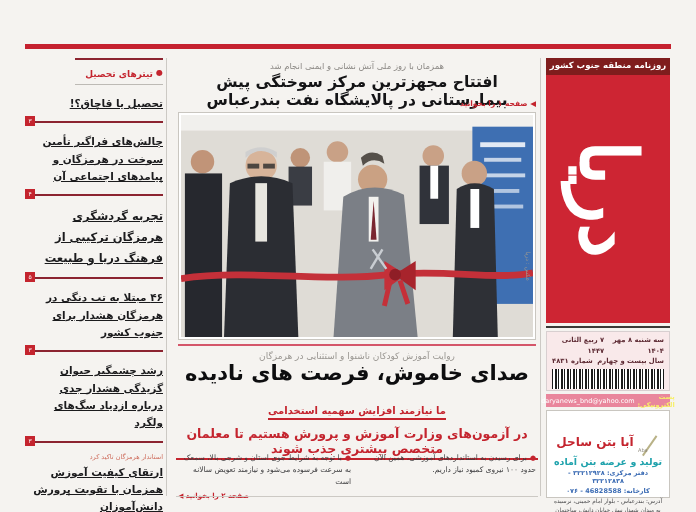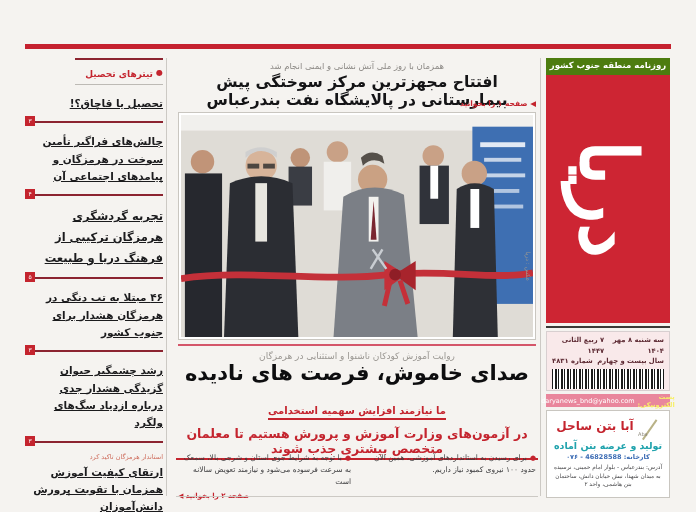--- a/index.html
+++ b/index.html
@@ -45,33 +45,33 @@
   .m-sub1 { top:347px; font-size:10px; }
   .m-sub2 { top:368px; font-size:12.5px; }
   .m-bullets { position:absolute; top:394px; left:2px; right:2px; display:flex; gap:12px; }
   .m-col { width:50%; font-size:7.5px; color:#3c3c3e; text-align:right; line-height:1.6; }
   .m-bullet-dot { color:#c4242e; font-size:7px; margin-left:3px; }
   .m-read { margin-top:3px; color:#c4242e; font-weight:bold; font-size:7px; text-align:left; }
   .c-bottomline { position:absolute; top:438px; left:0; right:0; height:1px; background:#ccc9c4; }
 
   
   .rightcol { position:absolute; right:26px; width:124px; top:58px; bottom:0; }
-  .mast-tagline { height:28px; background:#4d7c0f; color:#fff; font-size:8.5px; text-align:center; line-height:15px; font-weight:bold; }
+  .mast-tagline { height:28px; background:#7f1d1d; color:#fff; font-size:8.5px; text-align:center; line-height:15px; font-weight:bold; }
   .mast-logo { position:absolute; top:17px; left:0; right:0; height:248px; background:#cd2533; overflow:hidden; }
   .mast-title { position:absolute; top:50%; left:50%; transform:translate(-50%,-50%) rotate(90deg); color:#fff; font-size:78px; font-weight:bold; font-family:"DejaVu Serif", serif; white-space:nowrap; }
   .mast-darkline { position:absolute; top:268px; left:0; right:0; height:2px; background:#3a3a38; }
   .issuebox { position:absolute; top:273px; left:0; right:0; height:60px; background:#f9e9ea; border:1px solid #d8cfd0; padding:3px 5px 0; }
   .issue-row { display:flex; justify-content:space-between; font-size:6.8px; color:#5d2a33; font-weight:bold; line-height:1.55; }
   .issue-row.center { justify-content:center; gap:6px; }
   .issue-price { color:#e2738d; }
   .barcode { margin-top:2px; height:20px; background:repeating-linear-gradient(90deg,#1a1a1a 0 1px,#fff 1px 3px,#1a1a1a 3px 5px,#fff 5px 6px); }
   .emailstrip { position:absolute; top:336px; left:0; right:0; height:13px; background:#e9869c; display:flex; align-items:center; justify-content:center; gap:3px; font-size:6.5px; }
   .email-label { color:#f7ef6a; font-weight:bold; }
   .email-value { color:#fff; direction:ltr; }
-  .adbox { position:absolute; top:352px; left:0; right:0; height:88px; background:#fff; border:1px solid #c9c6c0; padding:4px 5px; text-align:center; }
+  .adbox { position:absolute; top:352px; left:0; right:0; height:88px; background:#fff; border:1px solid #c9c6c0; padding:20px 5px; text-align:center; }
   .ad-head { display:flex; align-items:center; justify-content:space-between; }
   .ad-logo { width:26px; height:22px; position:relative; }
   .ad-logo .pencil { position:absolute; left:4px; top:0; width:2px; height:24px; background:#b9b287; transform:rotate(35deg); transform-origin:bottom left; }
   .ad-logo .logo-word { position:absolute; bottom:0; left:0; font-size:5px; color:#8a8577; }
   .ad-brand { color:#c4242e; font-weight:bold; font-size:12px; flex:1; text-align:center; }
   .ad-tagline { color:#21a3ad; font-weight:bold; font-size:9.5px; margin-top:3px; }
   .ad-phone { color:#3c6cb4; font-size:6.5px; font-weight:bold; margin-top:2px; }
   .ad-address { color:#4a4a4c; font-size:5.8px; line-height:1.5; margin-top:2px; }
 </style>
 </head>
@@ -239,18 +239,19 @@
 
     <div class="adbox">
       <div class="ad-head">
         <div class="ad-logo">
           <div class="pencil"></div>
           <div class="logo-word">Aba</div>
         </div>
         <div class="ad-brand">آبا بتن ساحل</div>
       </div>
       <div class="ad-tagline">تولید و عرضه بتن آماده</div>
+      <div class="ad-phone">دفتر مرکزی: ۳۲۲۱۲۹۲۸ - ۳۲۲۱۲۸۳۸</div>
       <div class="ad-phone">کارخانه: 46828588 - ۰۷۶</div>
       <div class="ad-address">آدرس: بندرعباس - بلوار امام خمینی، نرسیده به میدان شهدا، نبش خیابان دانش، ساختمان بتن هاشمی، واحد ۲</div>
     </div>
   </section>
 
 </div>
 
 </body></html>

